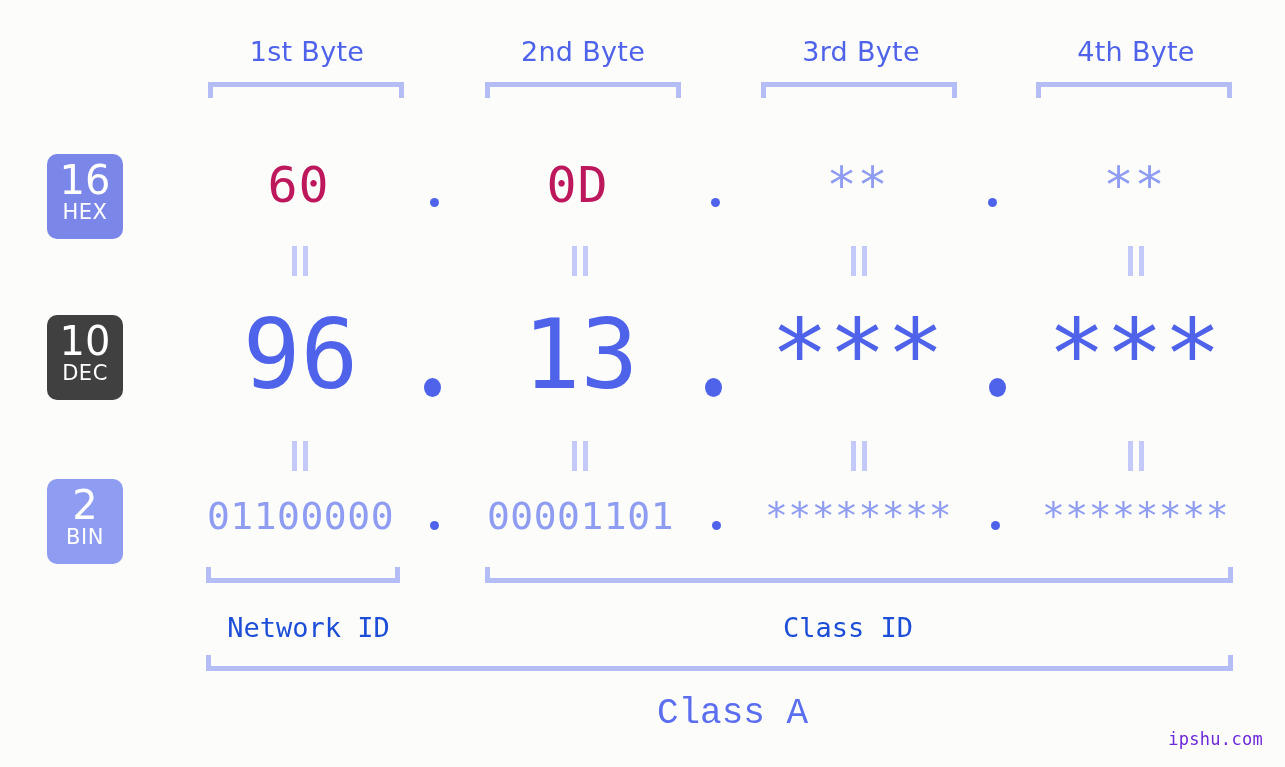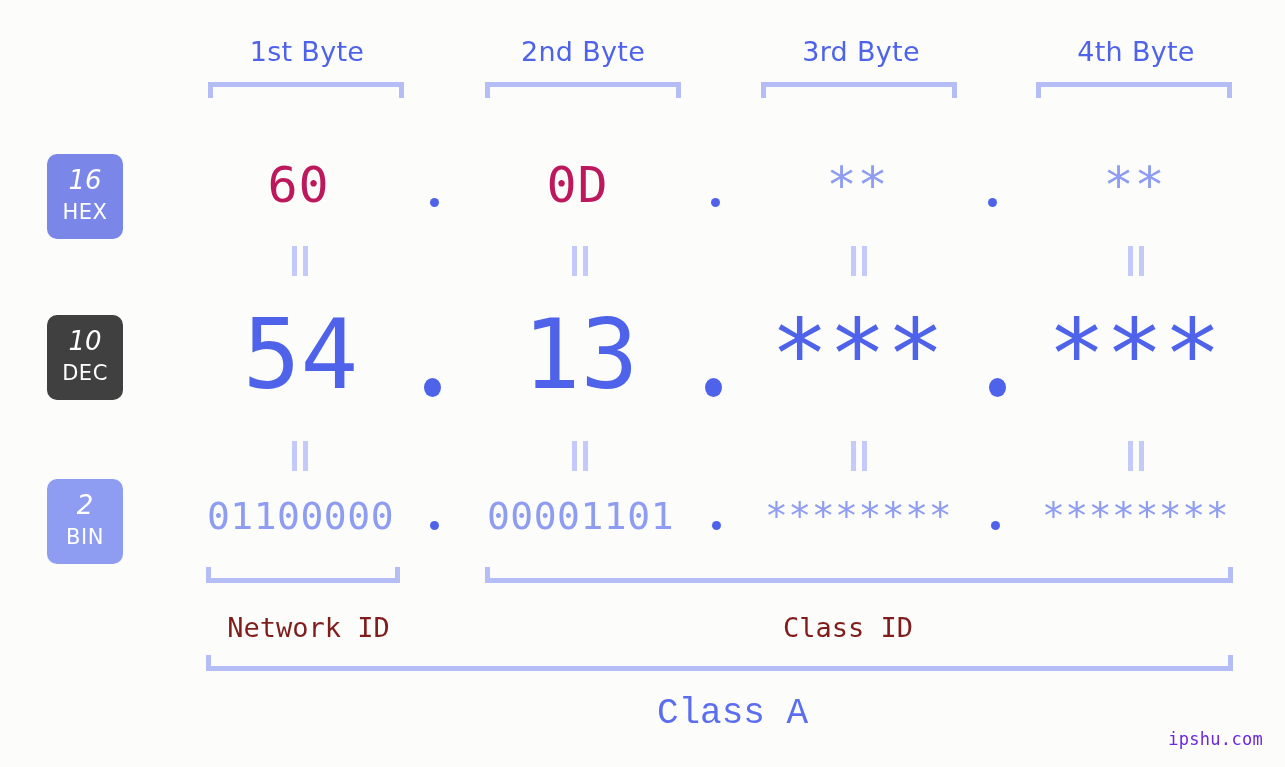--- a/index.html
+++ b/index.html
@@ -60,25 +60,24 @@
     width: 76px;
     height: 85px;
     border-radius: 10px;
     color: #ffffff;
     text-align: center;
     box-sizing: border-box;
     padding-top: 7px;
   }
   .badge .num {
     display: block;
-    font-size: 26px;
+    font-size: 40px;
     line-height: 38px;
     font-weight: 400;
     font-family: "DejaVu Sans", sans-serif;
-    font-style: italic;
   }
   .badge .lbl {
     display: block;
     font-size: 21px;
     line-height: 26px;
     font-family: "DejaVu Sans", sans-serif;
     letter-spacing: .5px;
   }
   .badge.hex { background: #7b87e8; top: 154px; left: 47px; }
   .badge.dec { background: #404040; top: 315px; left: 47px; }
@@ -145,21 +144,21 @@
   }
   .eqmark i.a { left: 1px; }
   .eqmark i.b { left: 12px; }
 
   
   .idlabel {
     position: absolute;
     text-align: center;
     font-family: "DejaVu Sans Mono", monospace;
     font-size: 27px;
-    color: #7f1d1d;
+    color: #1d4ed8;
     white-space: nowrap;
   }
 
   .classlabel {
     position: absolute;
     text-align: center;
     font-family: Liberation Mono, monospace;
     font-size: 36px;
     color: #5b6ef0;
     white-space: nowrap;
@@ -221,21 +220,21 @@
       <i class="a"></i>
       <i class="b"></i>
     </div>
 
   <div class="badge dec">
     <span class="num">10</span>
     <span class="lbl">DEC</span>
   </div>
 
   <div class="row-dec">
-    <div class="cell" style="left:178px; width:245px;">54</div>
+    <div class="cell" style="left:178px; width:245px;">96</div>
     <div class="dot big" style="left:424px; top:378px;"></div>
     <div class="cell" style="left:458px; width:245px;">13</div>
     <div class="dot big" style="left:705px; top:378px;"></div>
     <div class="cell" style="left:735px; width:245px;">***</div>
     <div class="dot big" style="left:989px; top:378px;"></div>
     <div class="cell" style="left:1012px; width:245px;">***</div>
   </div>
 
   <div class="eqmark" style="left:291px; top:441px;">
       <i class="a"></i>

